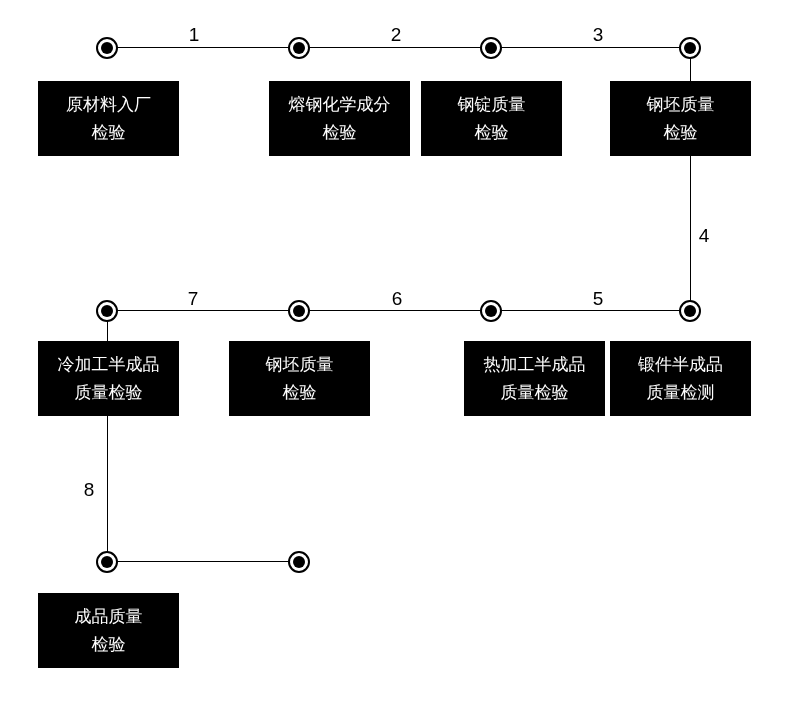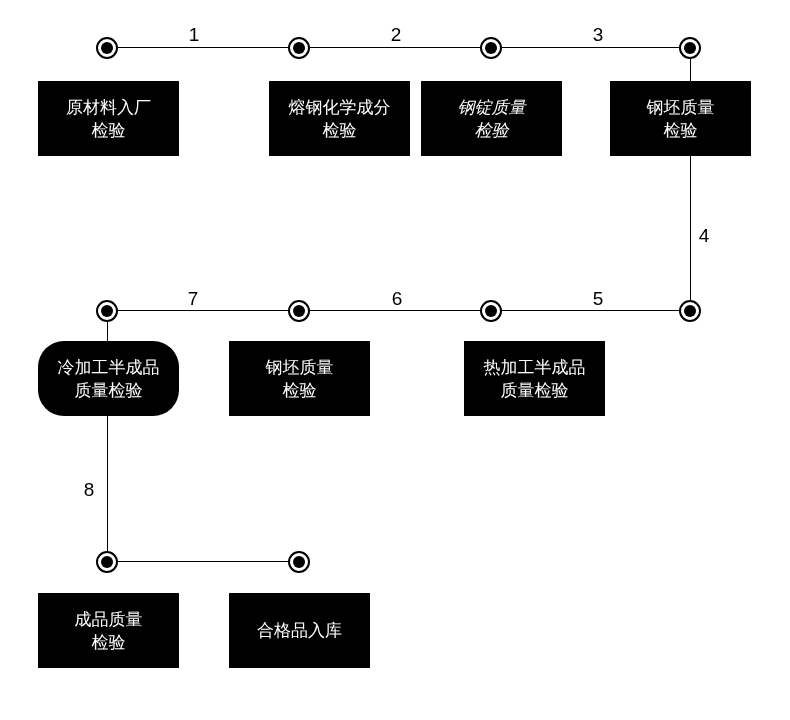--- a/index.html
+++ b/index.html
@@ -43,21 +43,21 @@
     position: absolute;
     width: 141px;
     height: 75px;
     background: #000000;
     color: #ffffff;
     display: flex;
     align-items: center;
     justify-content: center;
     text-align: center;
     font-size: 17px;
-    line-height: 23px;
+    line-height: 28px;
     white-space: pre-line;
   }
   .edge-label {
     position: absolute;
     width: 24px;
     text-align: center;
     font-size: 19px;
     line-height: 22px;
     color: #000000;
   }
@@ -74,23 +74,23 @@
   #node-4  { left: 679px; top: 37px; }
   #node-5  { left: 96px;  top: 300px; }
   #node-6  { left: 288px; top: 300px; }
   #node-7  { left: 480px; top: 300px; }
   #node-8  { left: 679px; top: 300px; }
   #node-9  { left: 96px;  top: 551px; }
   #node-10 { left: 288px; top: 551px; }
   
   #box-1  { left: 38px;  top: 81px; }
   #box-2  { left: 229px; top: 81px; margin-left: 40px; }
-  #box-3  { left: 421px; top: 81px; font-style: italic; }
+  #box-3  { left: 421px; top: 81px; }
   #box-4  { left: 610px; top: 81px; }
-  #box-5  { left: 38px;  top: 341px; border-radius: 26px; }
+  #box-5  { left: 38px;  top: 341px; }
   #box-6  { left: 229px; top: 341px; }
   #box-7  { left: 421px; top: 341px; margin-left: 43px; }
   #box-8  { left: 610px; top: 341px; }
   #box-9  { left: 38px;  top: 593px; }
   #box-10 { left: 229px; top: 593px; }
   
   #elabel-1 { left: 182px; top: 24px; }
   #elabel-2 { left: 384px; top: 24px; }
   #elabel-3 { left: 586px; top: 24px; }
   #elabel-4 { left: 692px; top: 225px; }
@@ -157,17 +157,18 @@
   <div class="pbox" id="box-3">钢锭质量
 检验</div>
   <div class="pbox" id="box-4">钢坯质量
 检验</div>
   <div class="pbox" id="box-5">冷加工半成品
 质量检验</div>
   <div class="pbox" id="box-6">钢坯质量
 检验</div>
   <div class="pbox" id="box-7">热加工半成品
 质量检验</div>
+  <div class="pbox" id="box-8">锻件半成品
+质量检测</div>
   <div class="pbox" id="box-9">成品质量
 检验</div>
-  <div class="pbox" id="box-10">合格品入库</div>
 
 </div>
 
 </body></html>

